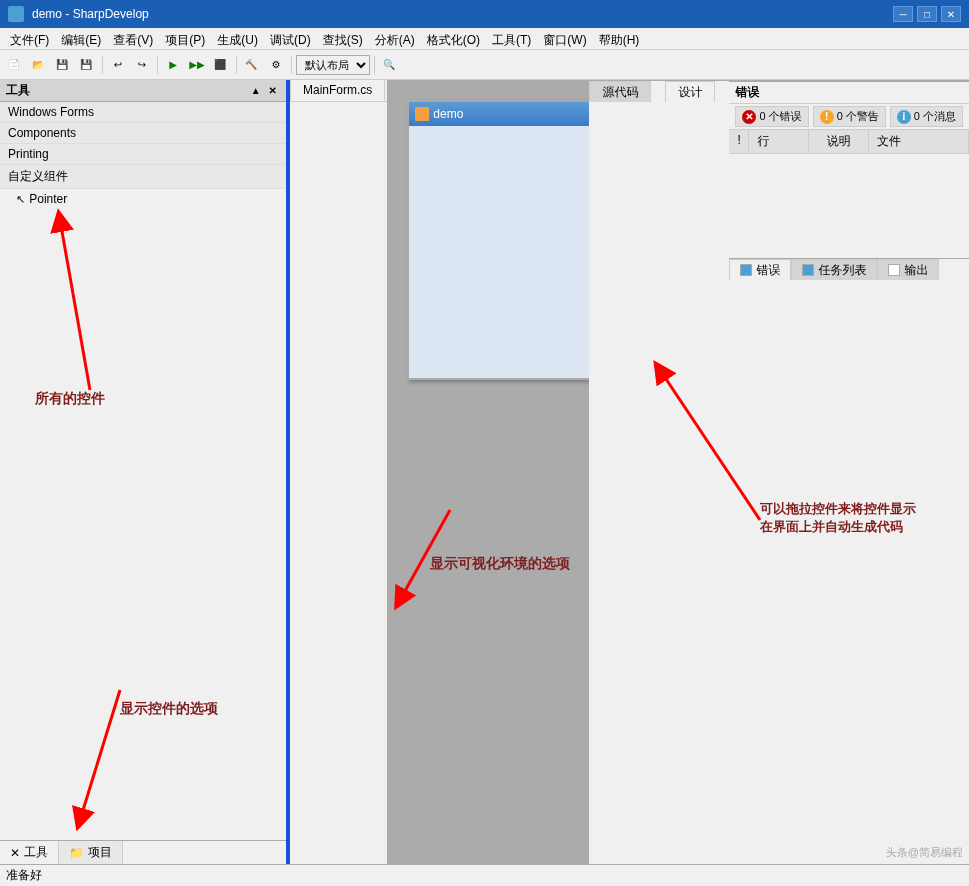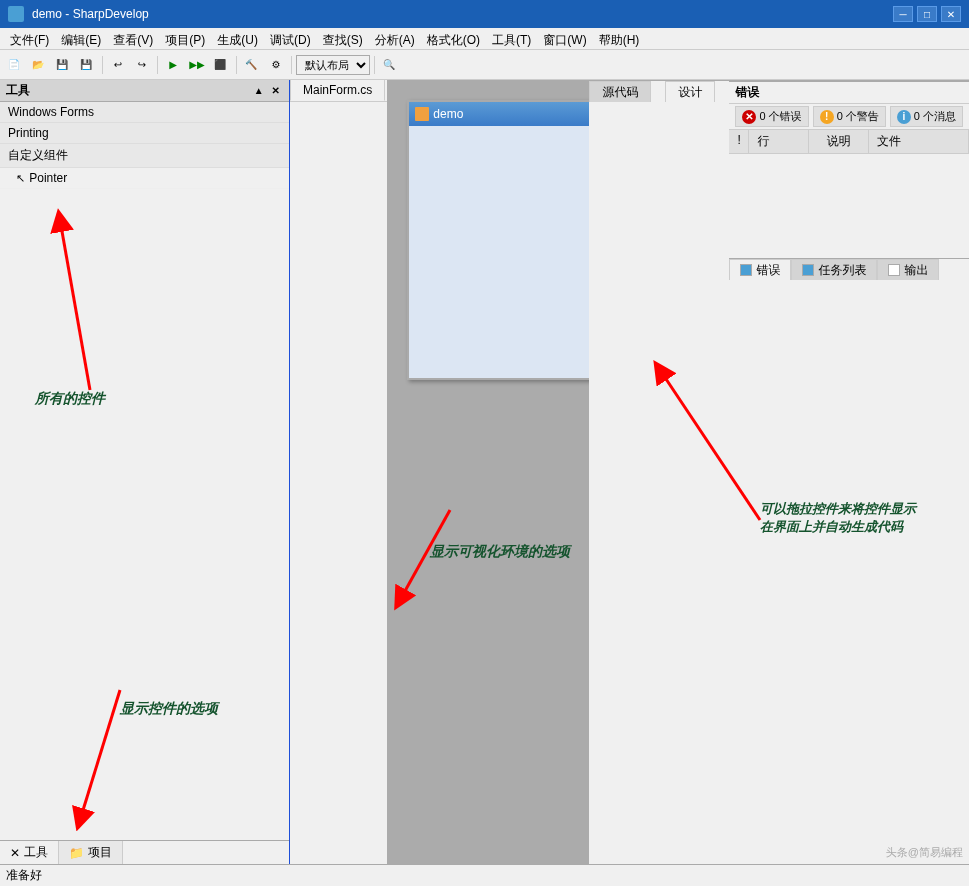--- a/index.html
+++ b/index.html
@@ -18,21 +18,21 @@
     
     .toolbar { background: #f0f0f0; border-bottom: 1px solid #ccc; padding: 2px 4px; display: flex; align-items: center; gap: 2px; height: 30px; }
     .toolbar-btn { width: 22px; height: 22px; background: #f0f0f0; border: 1px solid transparent; cursor: pointer; display: flex; align-items: center; justify-content: center; font-size: 10px; }
     .toolbar-sep { width: 1px; height: 18px; background: #ccc; margin: 0 2px; }
     .toolbar-dropdown { background: #f0f0f0; border: 1px solid #aaa; padding: 1px 4px; font-size: 11px; height: 20px; cursor: pointer; }
     
     
     .main-layout { display: flex; height: calc(886px - 28px - 22px - 30px - 22px); }
     
     
-    .toolbox { width: 290px; background: #f0f0f0; border-right: 1px solid #1d4ed8; display: flex; flex-direction: column; }
+    .toolbox { width: 290px; background: #f0f0f0; border-right: 4px solid #1d4ed8; display: flex; flex-direction: column; }
     .toolbox-header { background: #d4d4d4; padding: 3px 6px; font-size: 12px; font-weight: bold; display: flex; align-items: center; justify-content: space-between; border-bottom: 1px solid #aaa; height: 22px; }
     .toolbox-header-controls { display: flex; gap: 2px; }
     .toolbox-header-btn { font-size: 10px; cursor: pointer; padding: 0 3px; }
     
     .toolbox-items { flex: 1; overflow-y: auto; }
     .toolbox-category { padding: 3px 8px; font-size: 12px; background: #e8e8e8; border-bottom: 1px solid #ddd; cursor: pointer; }
     .toolbox-item { padding: 3px 16px; font-size: 12px; display: flex; align-items: center; gap: 4px; cursor: pointer; border-bottom: 1px solid #eee; }
     
     
     .right-panel { flex: 1; display: flex; flex-direction: row; }
@@ -80,21 +80,21 @@
     
     
     .source-tabs { display: flex; height: 22px; border-top: 1px solid #aaa; background: #f0f0f0; }
     .source-tab { padding: 2px 12px; font-size: 12px; cursor: pointer; border: 1px solid #ccc; border-bottom: none; background: #d4d4d4; margin-right: 14px; }
     .source-tab.active { background: #f0f0f0; }
     
     
     .footer-tabs { display: flex; height: 22px; border-top: 1px solid #aaa; background: #f0f0f0; }
     .footer-tab { padding: 2px 10px; font-size: 12px; cursor: pointer; border: 1px solid #ccc; border-bottom: none; background: #d4d4d4; display: flex; align-items: center; gap: 4px; }
     .footer-tab.active { background: #f0f0f0; }
-    .ann-text { color: #14532d; font-size: 14px; font-weight: bold; background: transparent; font-style: italic; }
+    .ann-text { color: #7f1d1d; font-size: 14px; font-weight: bold; background: transparent; }
     
     
     .tab-checkbox { width: 12px; height: 12px; border: 1px solid #aaa; background: white; display: inline-block; }
     .tab-checkbox.checked { background: #4a9fd4; }
   </style>
 </head>
 <body>
 
 <div class="title-bar">
   <div class="title-bar-icon"></div>
@@ -149,20 +149,21 @@
   <div class="toolbox">
     <div class="toolbox-header">
       <span>工具</span>
       <div class="toolbox-header-controls">
         <span class="toolbox-header-btn">▲</span>
         <span class="toolbox-header-btn">✕</span>
       </div>
     </div>
     <div class="toolbox-items">
       <div class="toolbox-category">Windows Forms</div>
+      <div class="toolbox-category">Components</div>
       <div class="toolbox-category">Printing</div>
       <div class="toolbox-category">自定义组件</div>
       <div class="toolbox-item">
         <span style="font-size:11px;">↖</span>
         <span>Pointer</span>
       </div>
     </div>
 
     <div class="bottom-tabs">
       <div class="bottom-tab active">
@@ -276,21 +277,21 @@
   </div>
 
   <svg style="position: absolute; top: 500px; left: 370px; width: 150px; height: 120px;">
     <defs>
       <marker id="arrowhead2" markerWidth="8" markerHeight="8" refX="4" refY="4" orient="auto">
         <path d="M0,0 L8,4 L0,8 Z" fill="red"></path>
       </marker>
     </defs>
     <path d="M 80 10 L 30 100" stroke="red" stroke-width="3" fill="none" marker-end="url(#arrowhead2)"></path>
   </svg>
-  <div style="position: absolute; top: 543px; left: 430px;">
+  <div style="position: absolute; top: 555px; left: 430px;">
     <span class="ann-text">显示可视化环境的选项</span>
   </div>
 
   <svg style="position: absolute; top: 350px; left: 640px; width: 160px; height: 200px;">
     <defs>
       <marker id="arrowhead3" markerWidth="8" markerHeight="8" refX="4" refY="4" orient="auto">
         <path d="M0,0 L8,4 L0,8 Z" fill="red"></path>
       </marker>
     </defs>
     <path d="M 120 170 L 20 20" stroke="red" stroke-width="3" fill="none" marker-end="url(#arrowhead3)"></path>

